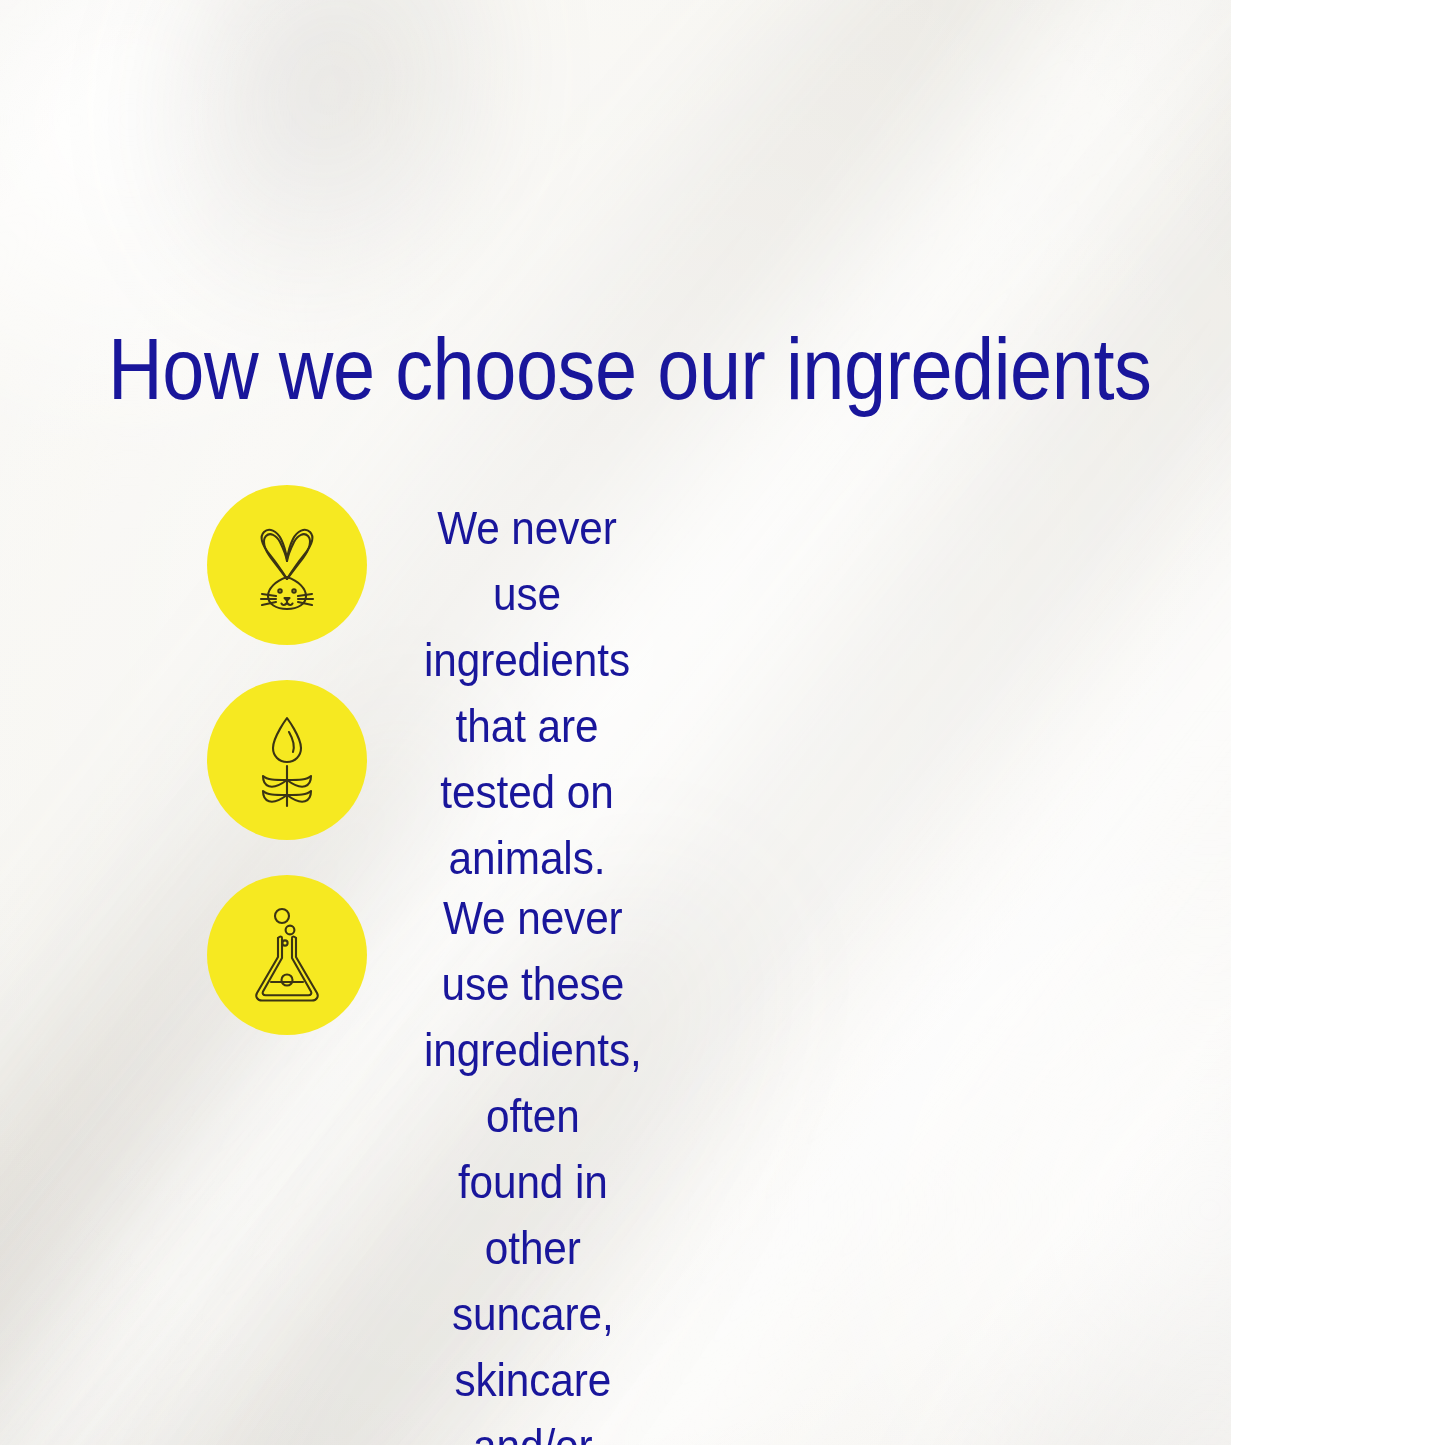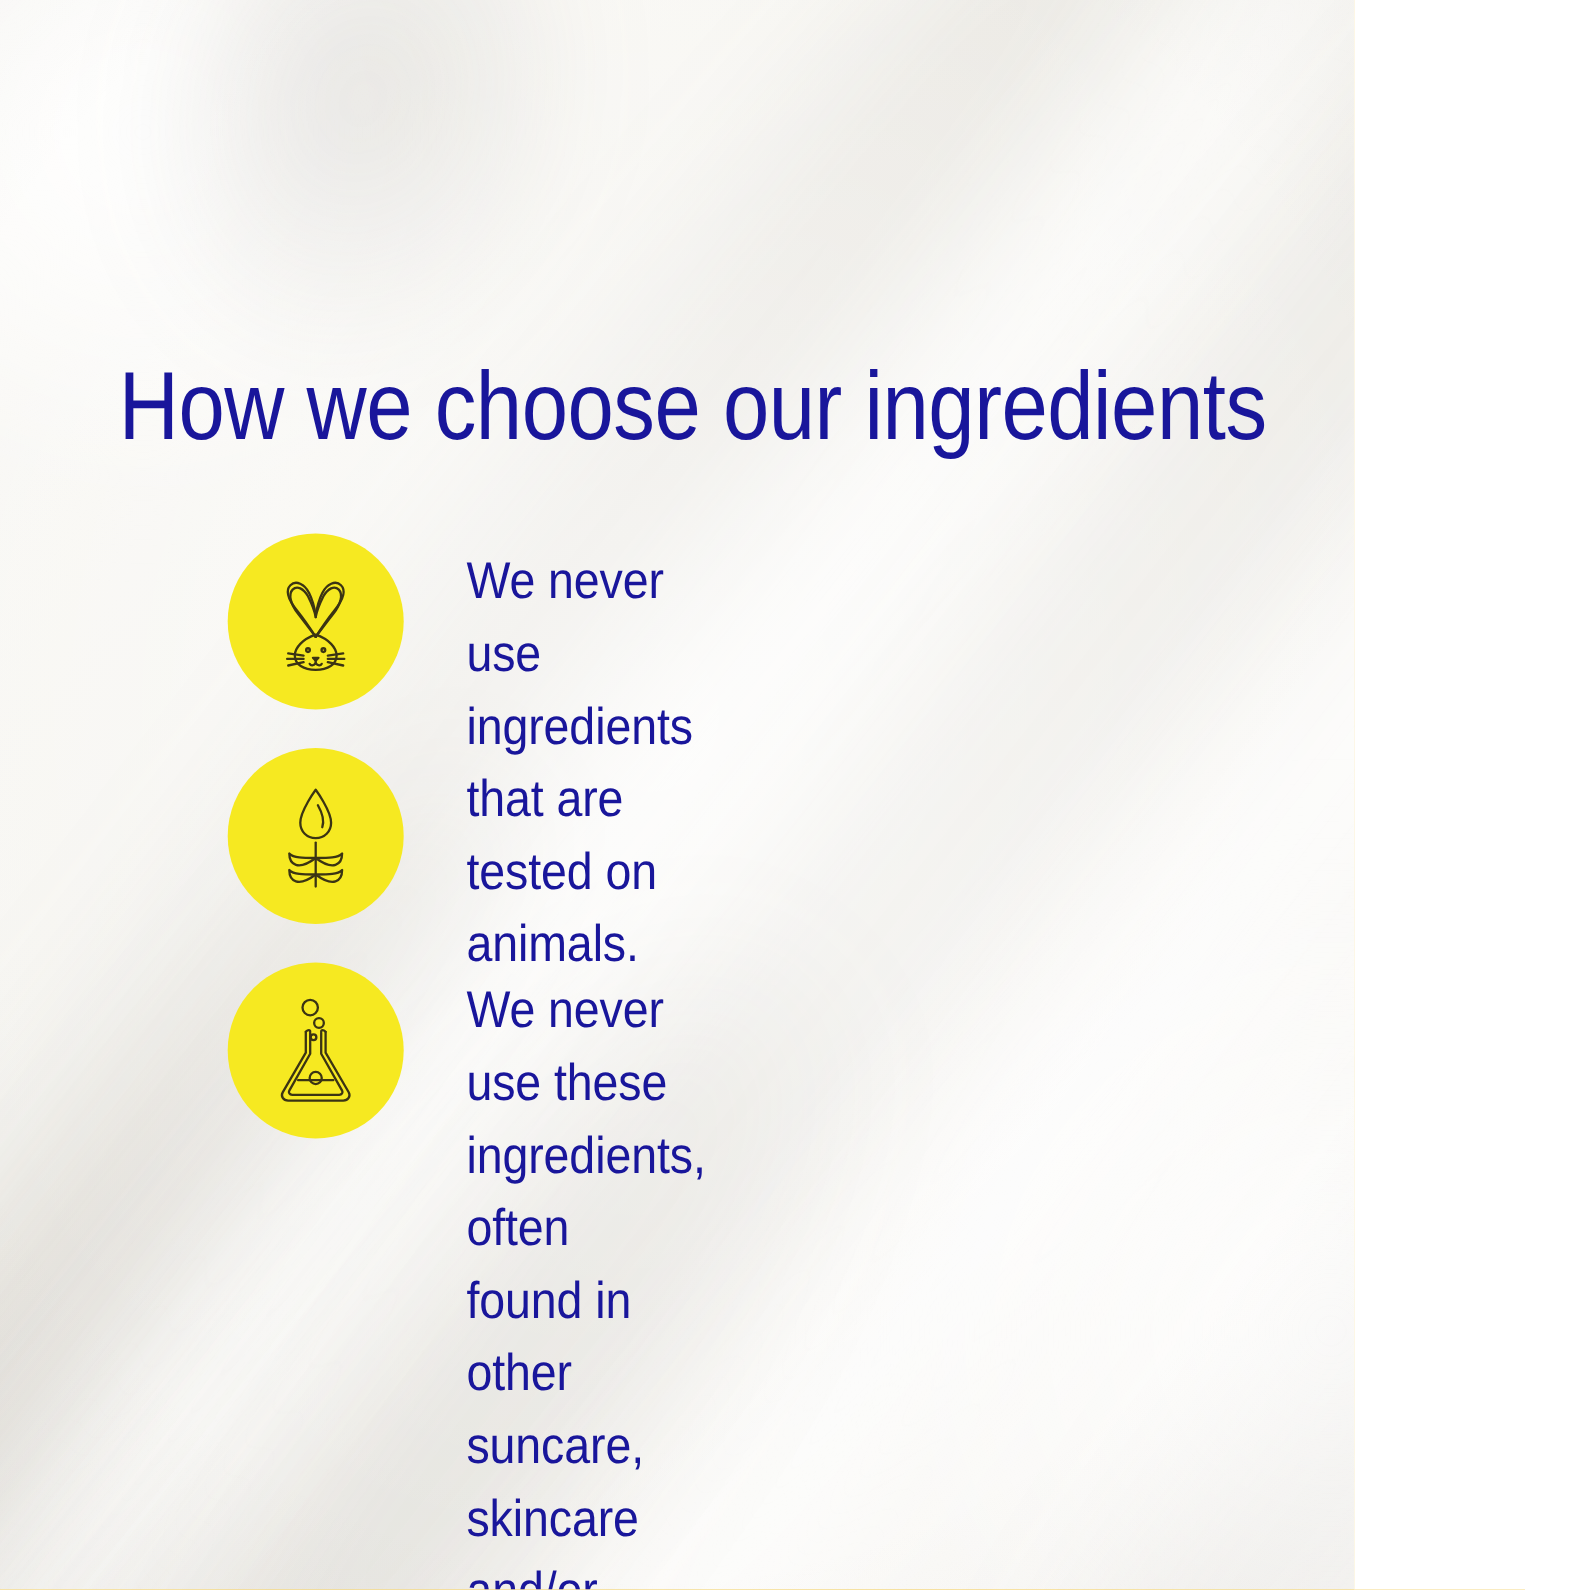--- a/index.html
+++ b/index.html
@@ -5,21 +5,21 @@
   html, body {
     margin: 0;
     padding: 0;
     background: #ffffff;
   }
   #stage {
     position: relative;
     width: 1231px;
     height: 1445px;
     overflow: hidden;
-    background: #eab308;
+    background: #f97316;
     font-family: "Liberation Sans", sans-serif;
   }
 
   
   .bg-base {
     position: absolute;
     inset: 0;
     background:
       linear-gradient(135deg, #fbfaf7 0%, #f6f5f1 40%, #f8f7f4 70%, #fcfbf9 100%);
   }
@@ -126,20 +126,21 @@
 
   .feature-list {
     position: absolute;
     left: 0;
     top: 0;
   }
   .feature-row {
     position: absolute;
     display: flex;
     align-items: flex-start;
+    text-align: center;
   }
   .feature-row.r1 { left: 207px; top: 485px; }
   .feature-row.r2 { left: 207px; top: 680px; }
   .feature-row.r3 { left: 207px; top: 875px; }
 
   .icon-badge {
     width: 160px;
     height: 160px;
     border-radius: 50%;
     background: #f6e921;

